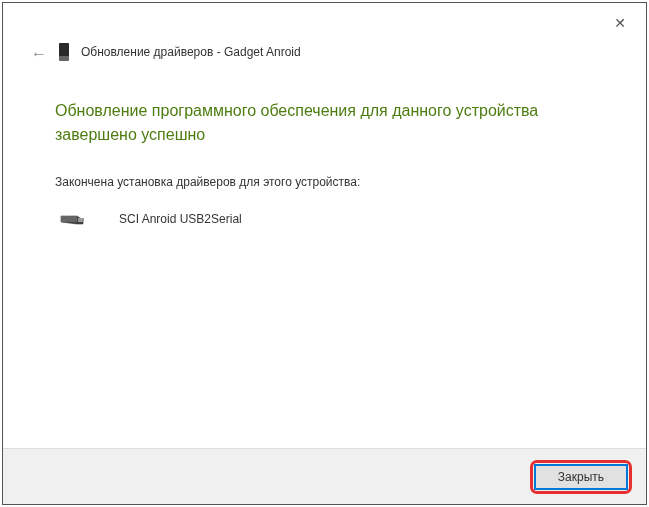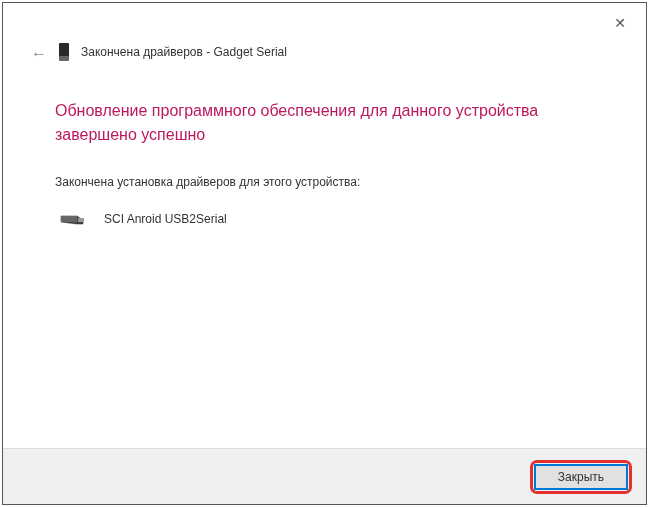--- a/index.html
+++ b/index.html
@@ -64,35 +64,35 @@
     }
     .header-title {
       font-size: 12px;
       color: #333;
     }
     .content {
       padding: 28px 52px 0 52px;
       flex: 1;
     }
     .main-heading {
-      color: #be185d;
+      color: #4d7c0f;
       font-size: 16px;
       font-weight: 400;
       line-height: 1.5;
       margin-bottom: 28px;
     }
     .subtext {
       font-size: 12px;
       color: #333;
       margin-bottom: 23px;
     }
     .device-row {
       display: flex;
       align-items: center;
-      gap: 17px;
+      gap: 32px;
       padding-left: 4px;
     }
     .serial-icon {
       width: 28px;
       height: 14px;
       position: relative;
     }
     .serial-icon svg {
       width: 100%;
       height: 100%;
@@ -130,21 +130,21 @@
 <body>
 
 <div class="outer-border">
   <div class="window">
     <div class="titlebar">
       <span class="close-x">✕</span>
     </div>
     <div class="header-row">
       <span class="back-arrow">←</span>
       <span class="device-icon"></span>
-      <span class="header-title">Закончена драйверов - Gadget Serial</span>
+      <span class="header-title">Обновление драйверов - Gadget Anroid</span>
     </div>
     <div class="content">
       <div class="main-heading">Обновление программного обеспечения для данного устройства завершено успешно</div>
       <div class="subtext">Закончена установка драйверов для этого устройства:</div>
       <div class="device-row">
         <span class="serial-icon">
           <svg viewBox="0 0 28 14">
             <path d="M2 4 L18 4 L24 8 L24 12 L18 12 L2 10 Z" fill="#444" stroke="#222" stroke-width="0.5"></path>
             <path d="M2 4 L18 4 L18 10 L2 10 Z" fill="#666"></path>
             <rect x="19" y="6" width="6" height="4" fill="#999"></rect>

